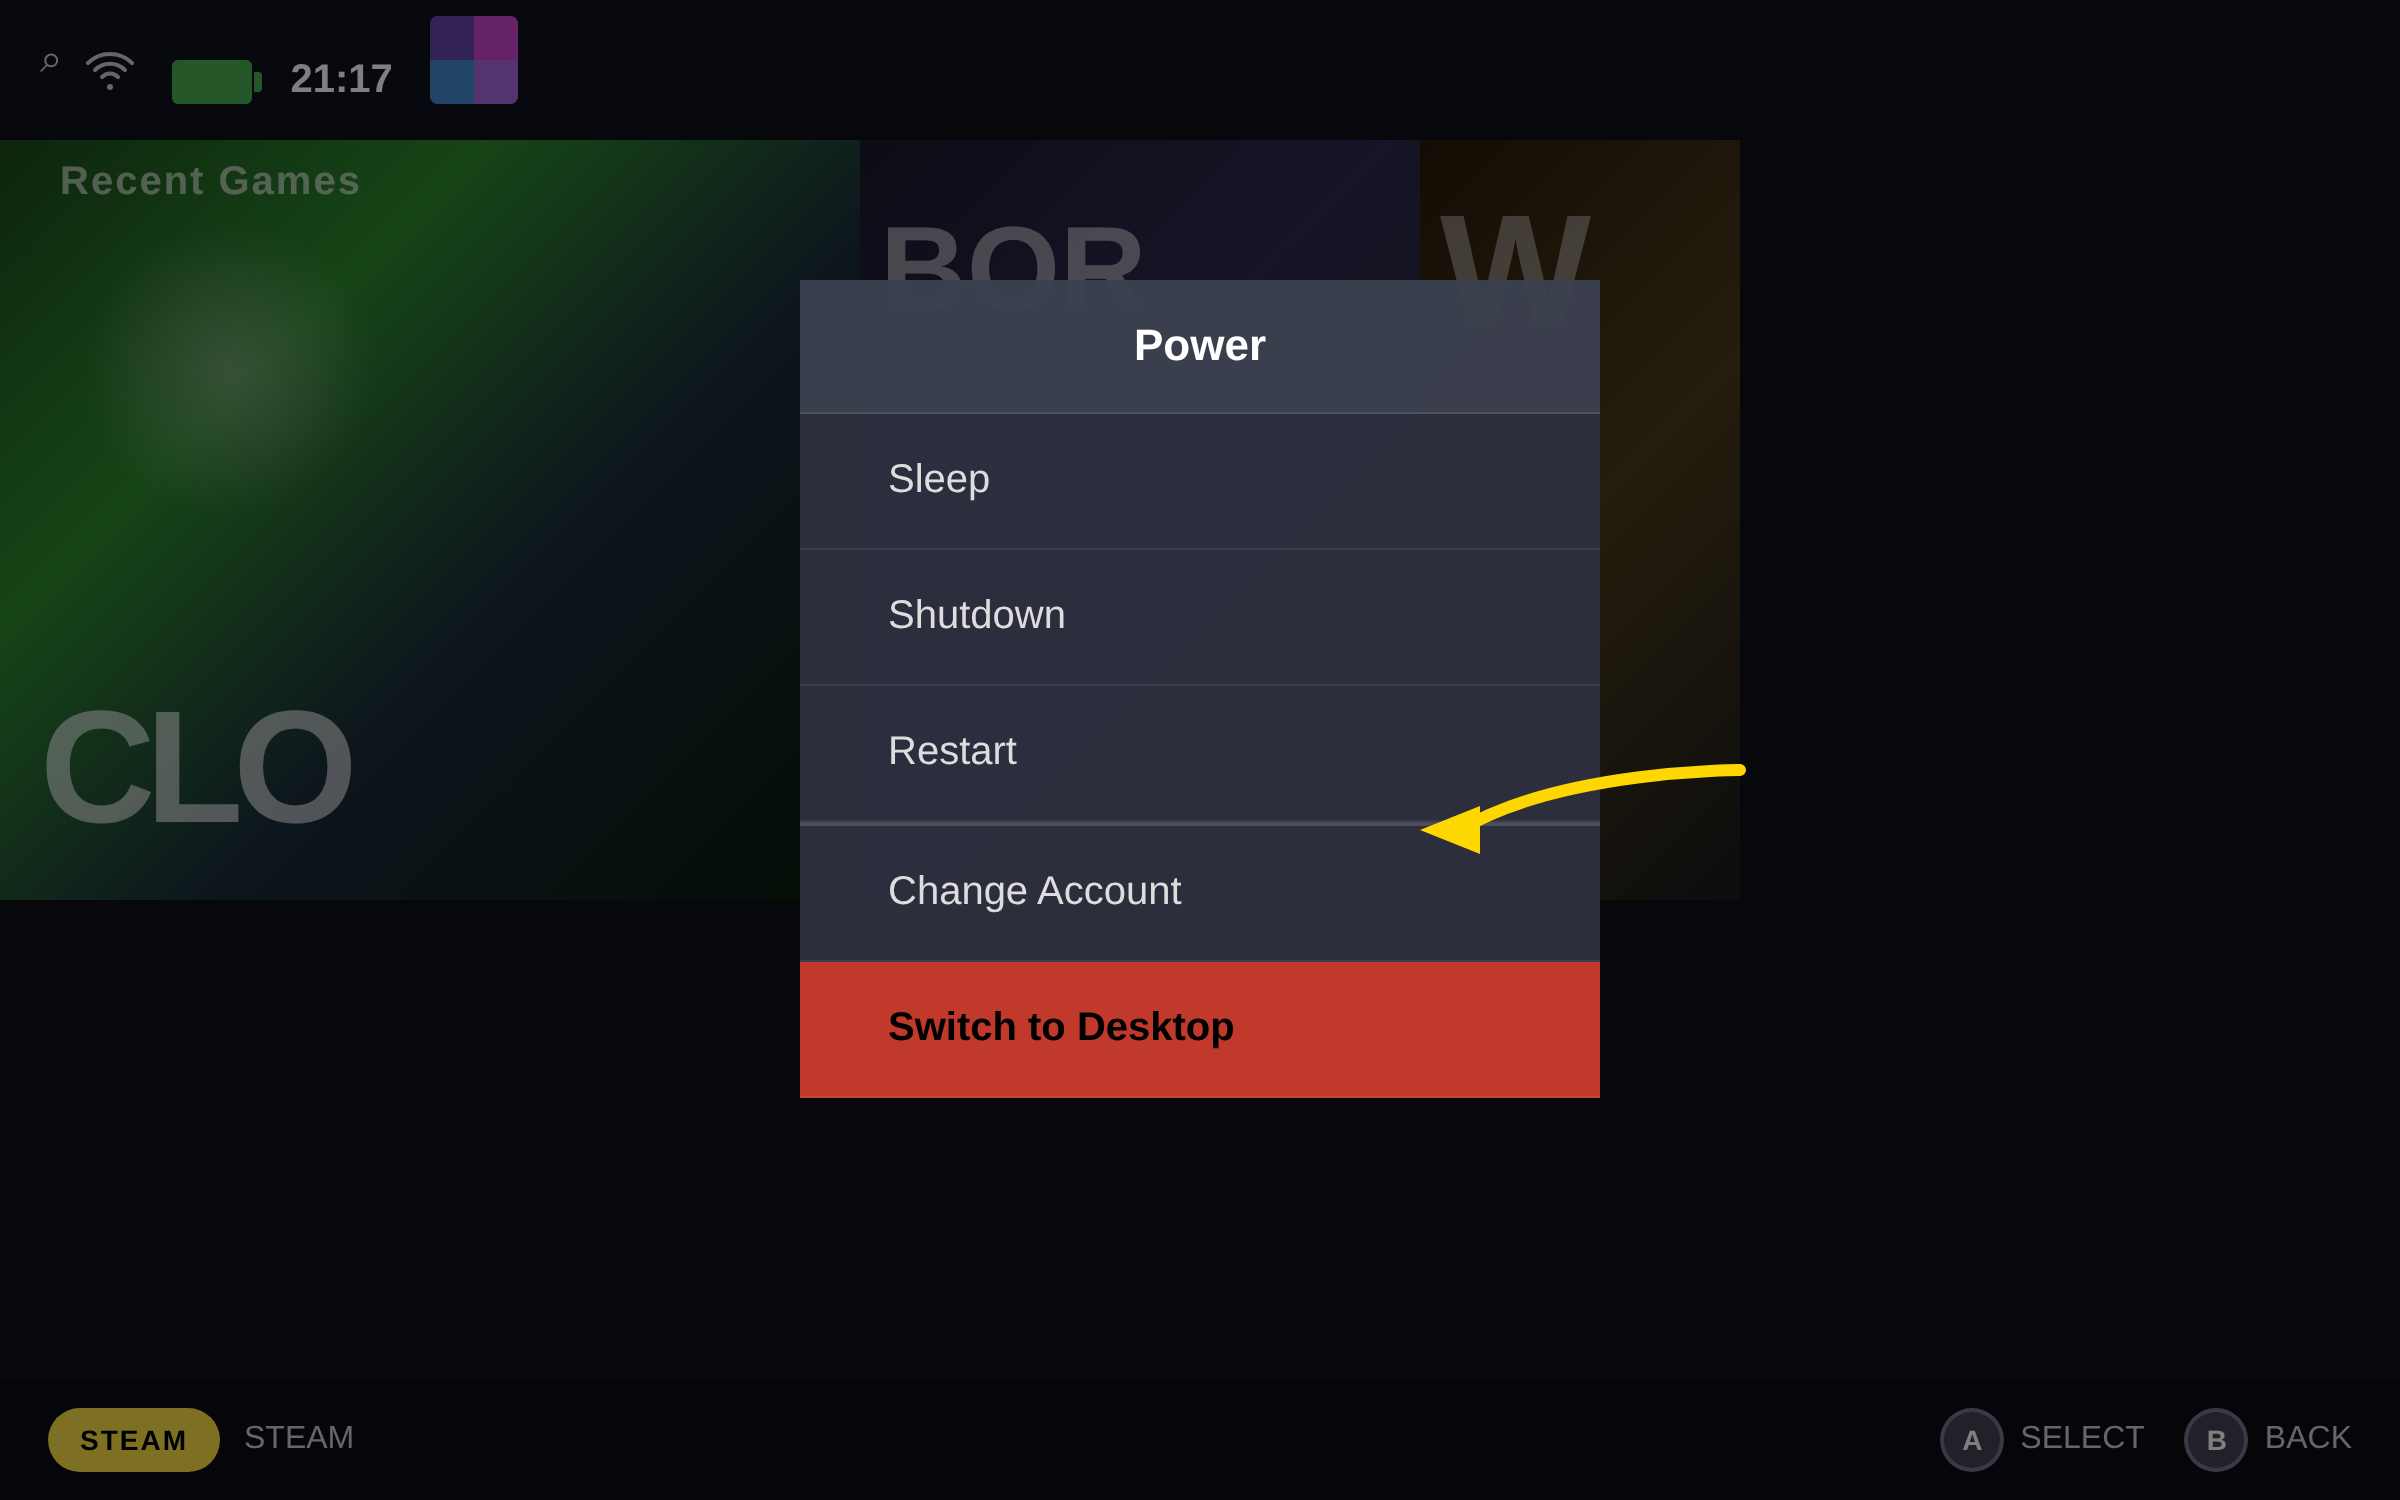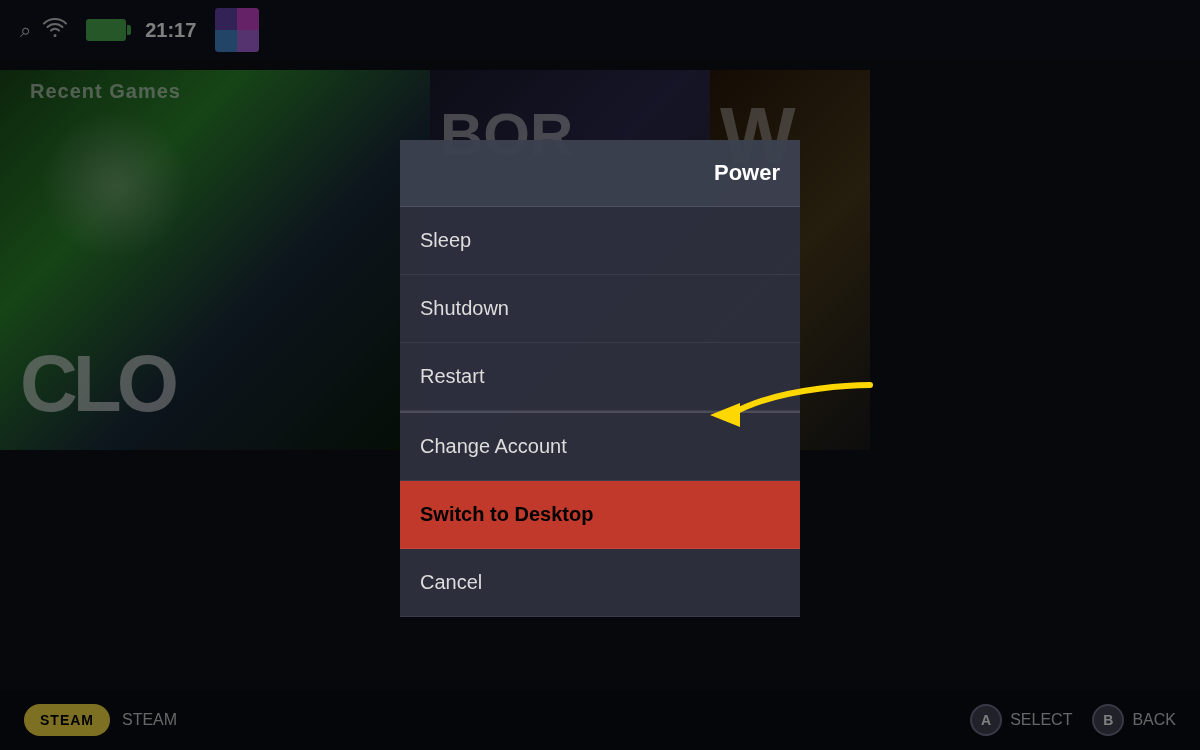--- a/index.html
+++ b/index.html
@@ -121,21 +121,21 @@
     }
 
     .search-placeholder {
       color: #888;
       font-size: 16px;
       flex: 1;
     }
 
     .header-right {
       display: flex;
-      align-items: center;
+      align-items: flex-end;
       gap: 19px;
     }
 
     .wifi-icon {
       color: #ccc;
       font-size: 20px;
     }
 
     .battery-container {
       background: #4caf50;
@@ -209,34 +209,34 @@
       position: absolute;
       top: 140px;
       left: 50%;
       transform: translateX(-50%);
       width: 400px;
       z-index: 20;
     }
 
     .power-title {
       background: rgba(60, 65, 80, 0.97);
-      text-align: right;
+      text-align: center;
       padding: 20px;
       color: #ffffff;
       font-size: 22px;
       font-weight: 700;
       border-bottom: 1px solid rgba(255,255,255,0.1);
     }
 
     .power-menu {
       background: rgba(45, 48, 62, 0.97);
     }
 
     .menu-item {
-      padding: 22px 20px;
+      padding: 22px 44px;
       color: #dddddd;
       font-size: 20px;
       font-weight: 400;
       cursor: pointer;
       border-bottom: 1px solid rgba(255,255,255,0.07);
       transition: background 0.15s;
     }
 
     .menu-item.active {
       background: #c0392b;
@@ -378,23 +378,20 @@
     </div>
     <div class="menu-item">
       <span>Restart</span>
     </div>
     <div class="menu-item separator">
       <span>Change Account</span>
     </div>
     <div class="menu-item active">
       <span>Switch to Desktop</span>
     </div>
-    <div class="menu-item">
-      <span>Cancel</span>
-    </div>
   </div>
 </div>
 
 <div class="arrow-container">
   <svg class="arrow-svg" viewBox="0 0 180 80" fill="none" xmlns="http://www.w3.org/2000/svg">
     <path d="M170 10 C170 10, 80 10, 30 40" stroke="#FFD700" stroke-width="6" fill="none" stroke-linecap="round"></path>
     <polygon points="10,40 40,28 40,52" fill="#FFD700"></polygon>
   </svg>
 </div>
 

